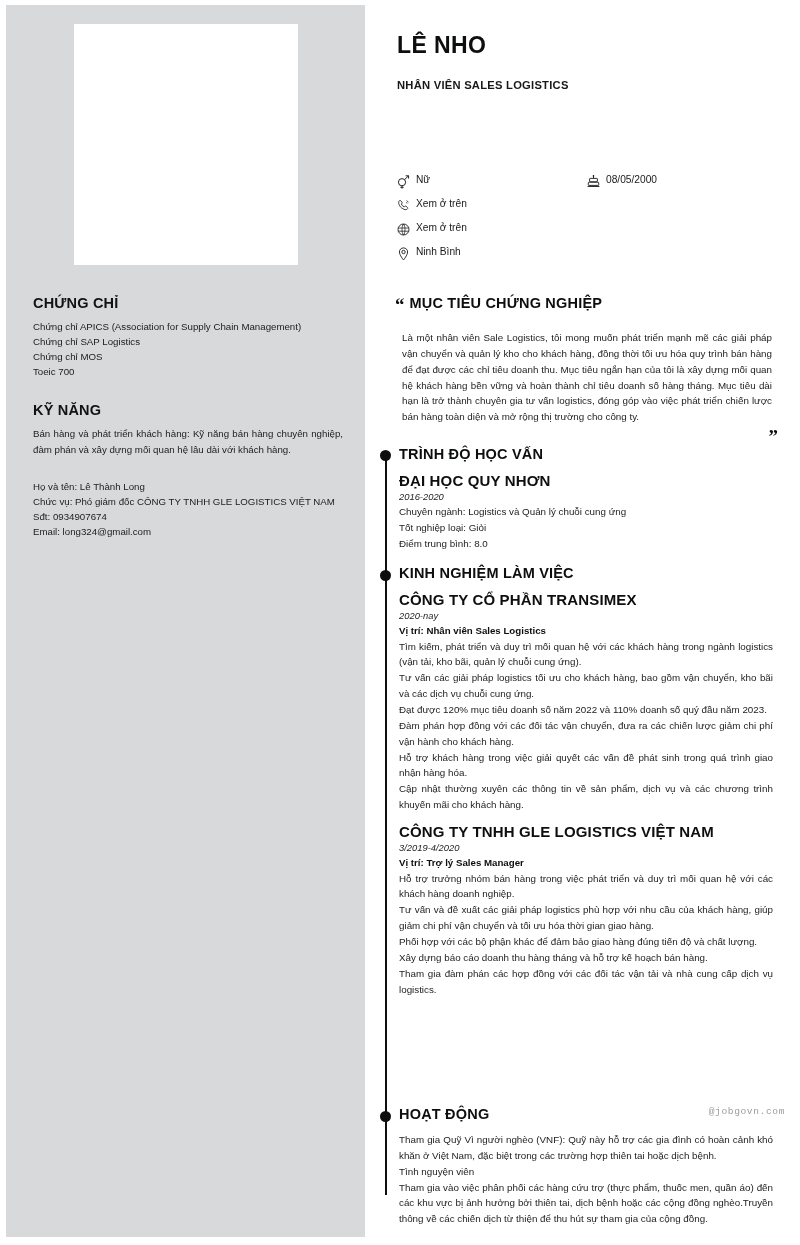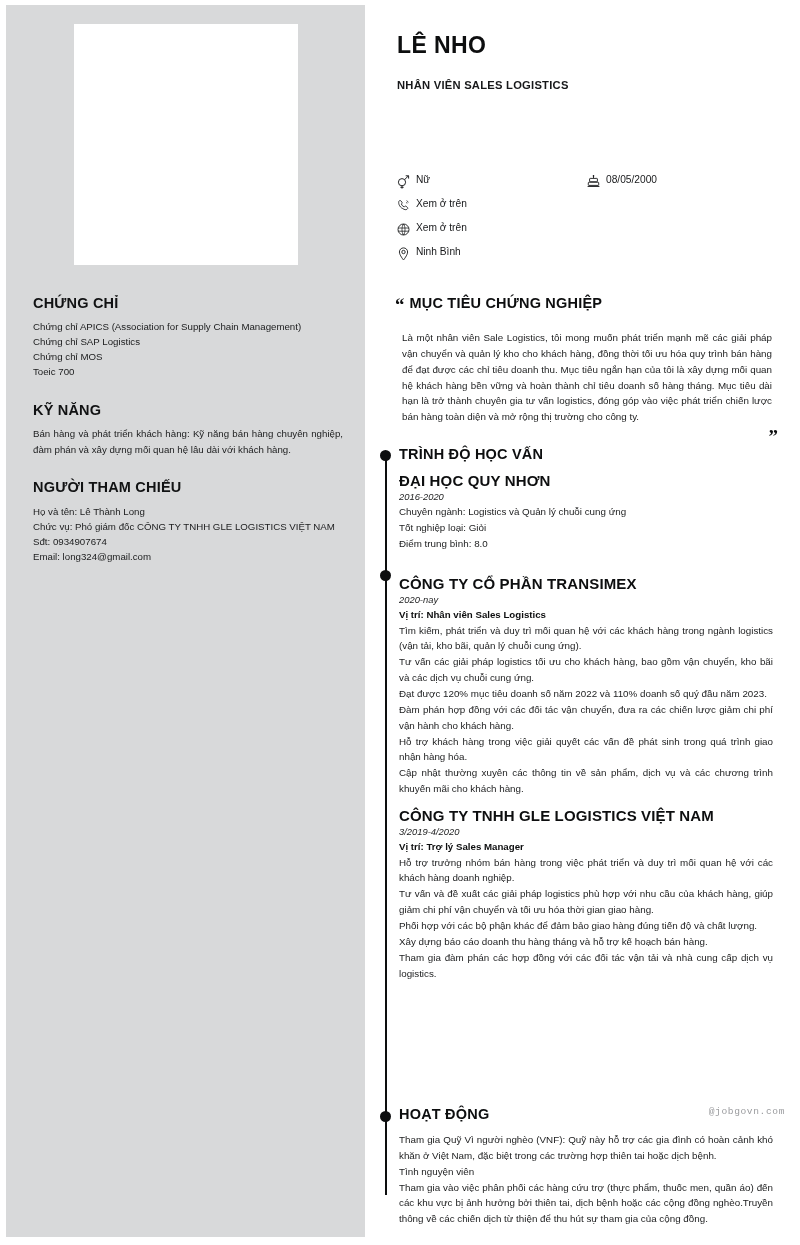--- a/index.html
+++ b/index.html
@@ -247,21 +247,20 @@
         <div class="side-line">Chứng chỉ MOS</div>
         <div class="side-line">Toeic 700</div>
       </div>
 
       <div class="side-section" style="margin-top:22px;">
         <div class="side-heading">KỸ NĂNG</div>
         <div class="side-para">Bán hàng và phát triển khách hàng: Kỹ năng bán hàng chuyên nghiệp, đàm phán và xây dựng mối quan hệ lâu dài với khách hàng.</div>
       </div>
 
       <div class="side-section" style="margin-top:22px;">
-        <div class="side-heading">NGƯỜI THAM CHIẾU</div>
         <div class="side-line">Họ và tên: Lê Thành Long</div>
         <div class="side-line">Chức vụ: Phó giám đốc CÔNG TY TNHH GLE LOGISTICS VIỆT NAM</div>
         <div class="side-line">Sđt: 0934907674</div>
         <div class="side-line">Email: long324@gmail.com</div>
       </div>
 
     </div>
   </div>
 
   <div class="main">
@@ -355,20 +354,21 @@
     <div class="tl-block" style="top:447px;">
       <div class="sec-head">TRÌNH ĐỘ HỌC VẤN</div>
       <div class="sub-title" style="margin-top:9px;">ĐẠI HỌC QUY NHƠN</div>
       <div class="sub-date">2016-2020</div>
       <div class="line-item">Chuyên ngành: Logistics và Quản lý chuỗi cung ứng</div>
       <div class="line-item">Tốt nghiệp loại: Giỏi</div>
       <div class="line-item">Điểm trung bình: 8.0</div>
     </div>
 
     <div class="tl-block" style="top:566px;">
+      <div class="sec-head">KINH NGHIỆM LÀM VIỆC</div>
 
       <div>
         <div class="sub-title" style="margin-top:9px;">CÔNG TY CỔ PHẦN TRANSIMEX</div>
         <div class="sub-date">2020-nay</div>
         <div class="sub-role">Vị trí: Nhân viên Sales Logistics</div>
         <div class="line-item">Tìm kiếm, phát triển và duy trì mối quan hệ với các khách hàng trong ngành logistics (vận tải, kho bãi, quản lý chuỗi cung ứng).</div>
         <div class="line-item">Tư vấn các giải pháp logistics tối ưu cho khách hàng, bao gồm vận chuyển, kho bãi và các dịch vụ chuỗi cung ứng.</div>
         <div class="line-item">Đạt được 120% mục tiêu doanh số năm 2022 và 110% doanh số quý đầu năm 2023.</div>
         <div class="line-item">Đàm phán hợp đồng với các đối tác vận chuyển, đưa ra các chiến lược giảm chi phí vận hành cho khách hàng.</div>
         <div class="line-item">Hỗ trợ khách hàng trong việc giải quyết các vấn đề phát sinh trong quá trình giao nhận hàng hóa.</div>

